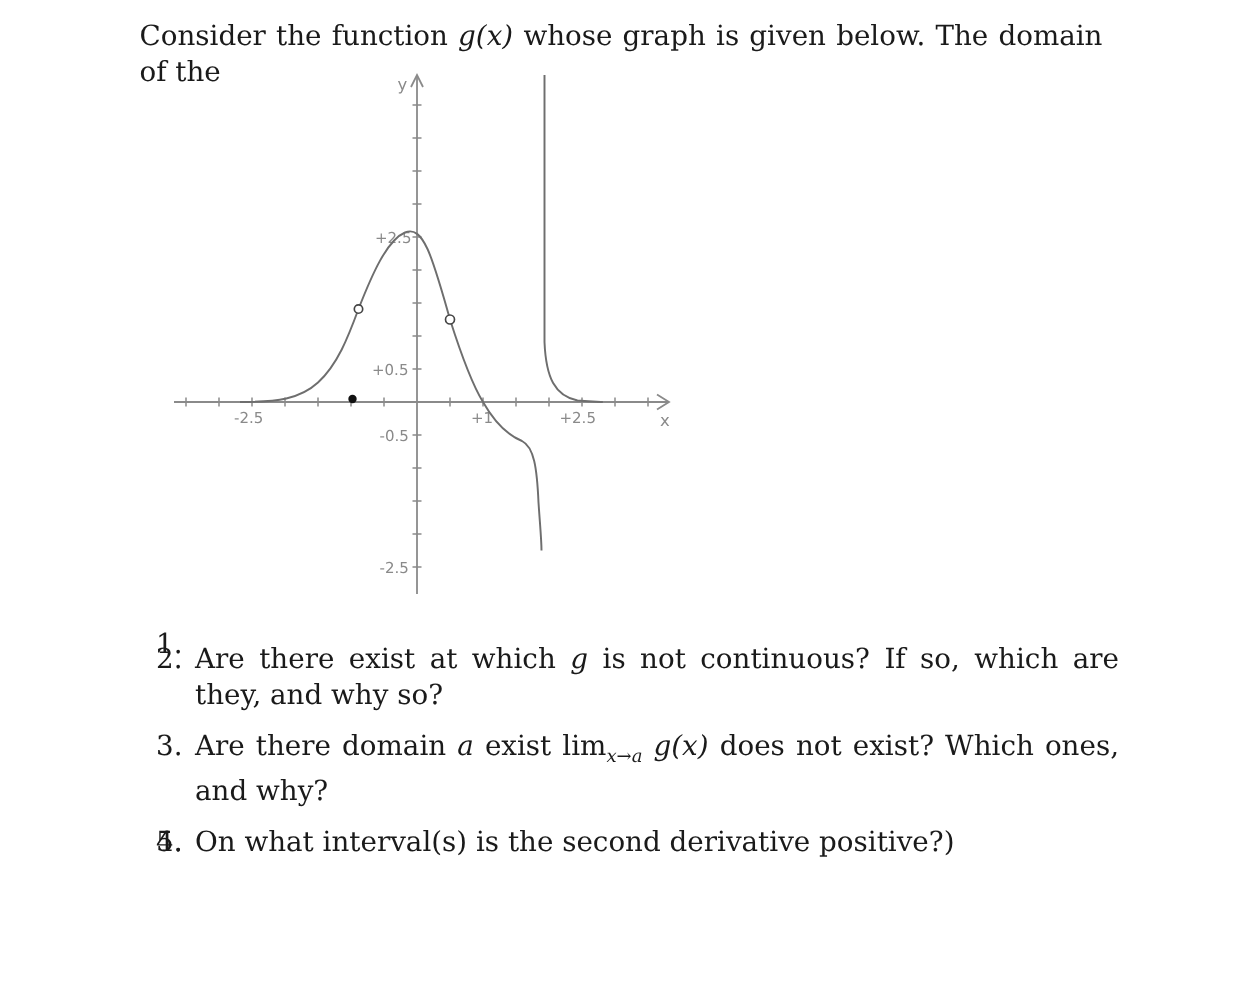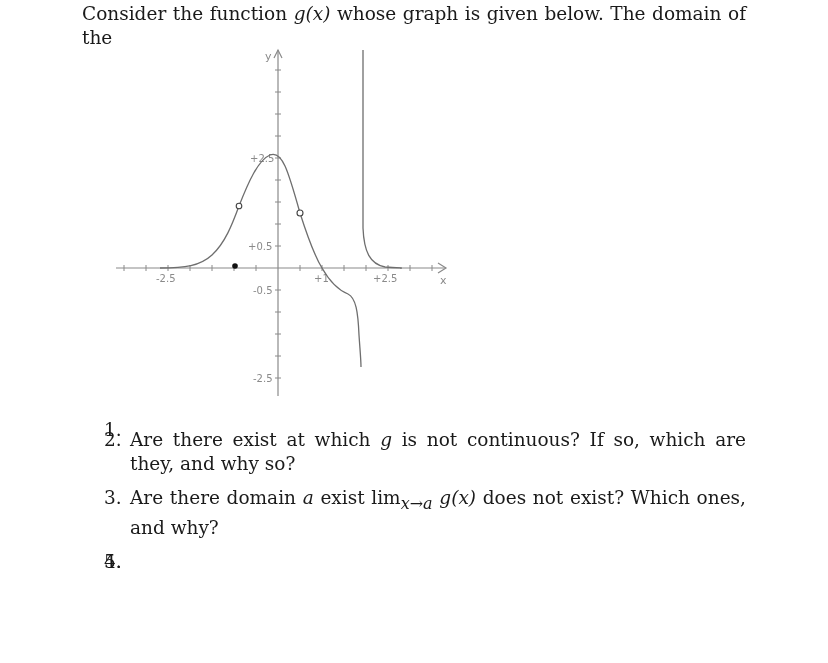--- a/index.html
+++ b/index.html
@@ -1,20 +1,20 @@
 <!DOCTYPE html>
 <html><head>
 <meta charset="utf-8">
 <style>
   html, body { margin: 0; padding: 0; background: #ffffff; }
   body { width: 828px; height: 663px; position: relative; overflow: hidden;
          font-family: "DejaVu Serif", "Liberation Serif", serif; color: #1a1a1a; }
   .intro { position: absolute; left: 82px; top: 2px; width: 664px;
            font-size: 18.5px; line-height: 24px; text-align: justify; }
-  .intro p { margin: 0; }
+  .intro p { margin: 11px; }
   .math { font-style: italic; }
   .graph { position: absolute; left: 110px; top: 45px; }
   .questions { position: absolute; left: 104px; top: 418px; width: 642px;
                margin: 0; padding: 0; list-style: none; font-size: 18.5px; line-height: 24px; }
   .questions li { position: relative; padding-left: 26px; margin-bottom: 10px; text-align: justify; }
   .questions li .num { position: absolute; left: 0; top: 0; }
   .tick-label { font-family: "DejaVu Sans", "Liberation Sans", sans-serif; font-size: 10px; fill: #8a8a8a; }
   .axis-label { font-family: "DejaVu Sans", "Liberation Sans", sans-serif; font-size: 11px; fill: #8a8a8a; }
 </style>
 </head>
@@ -94,21 +94,22 @@
 <ol class="questions">
   <li>
     <span class="num">1.</span>
   </li>
   <li>
     <span class="num">2.</span>
     <span>Are there exist at which </span><span class="math">g</span><span> is not continuous? If so, which are they, and why so?</span>
   </li>
   <li>
     <span class="num">3.</span>
-    <span>Are there domain </span><span class="math">a</span><span> exist lim</span><sub class="math" style="font-size:16px">x→a</sub><span class="math"> g(x)</span><span> does not exist?  Which ones, and why?</span>
+    <span>Are there domain </span><span class="math">a</span><span> exist lim</span><sub class="math" style="font-size:12px">x→a</sub><span class="math"> g(x)</span><span> does not exist?  Which ones, and why?</span>
   </li>
   <li>
     <span class="num">4.</span>
   </li>
   <li>
     <span class="num">5.</span>
+    <span>On what interval(s) is the second derivative positive?)</span>
   </li>
 </ol>
 
 </body></html>

